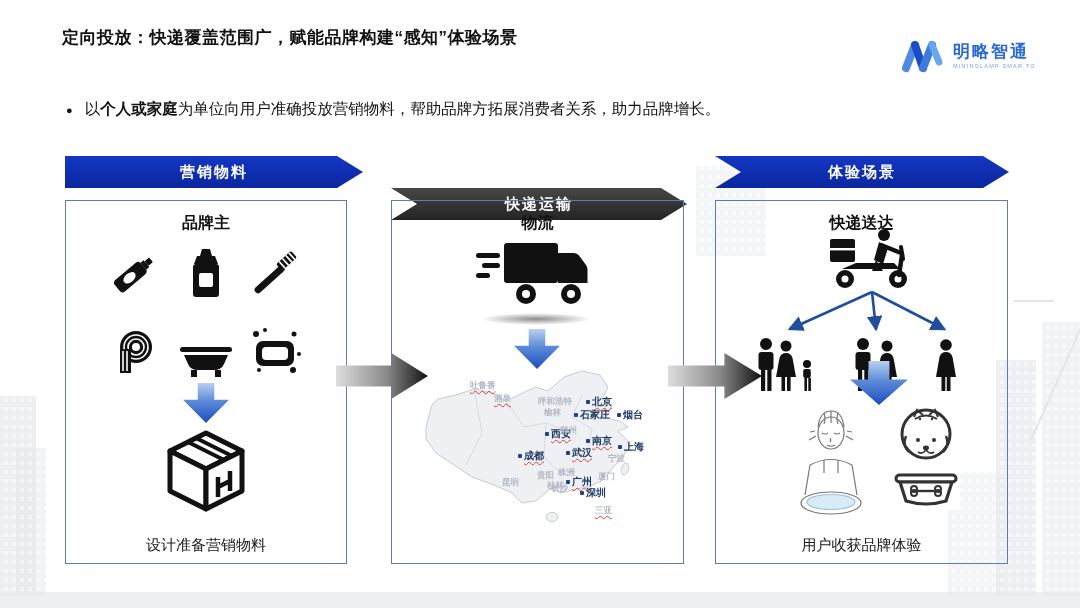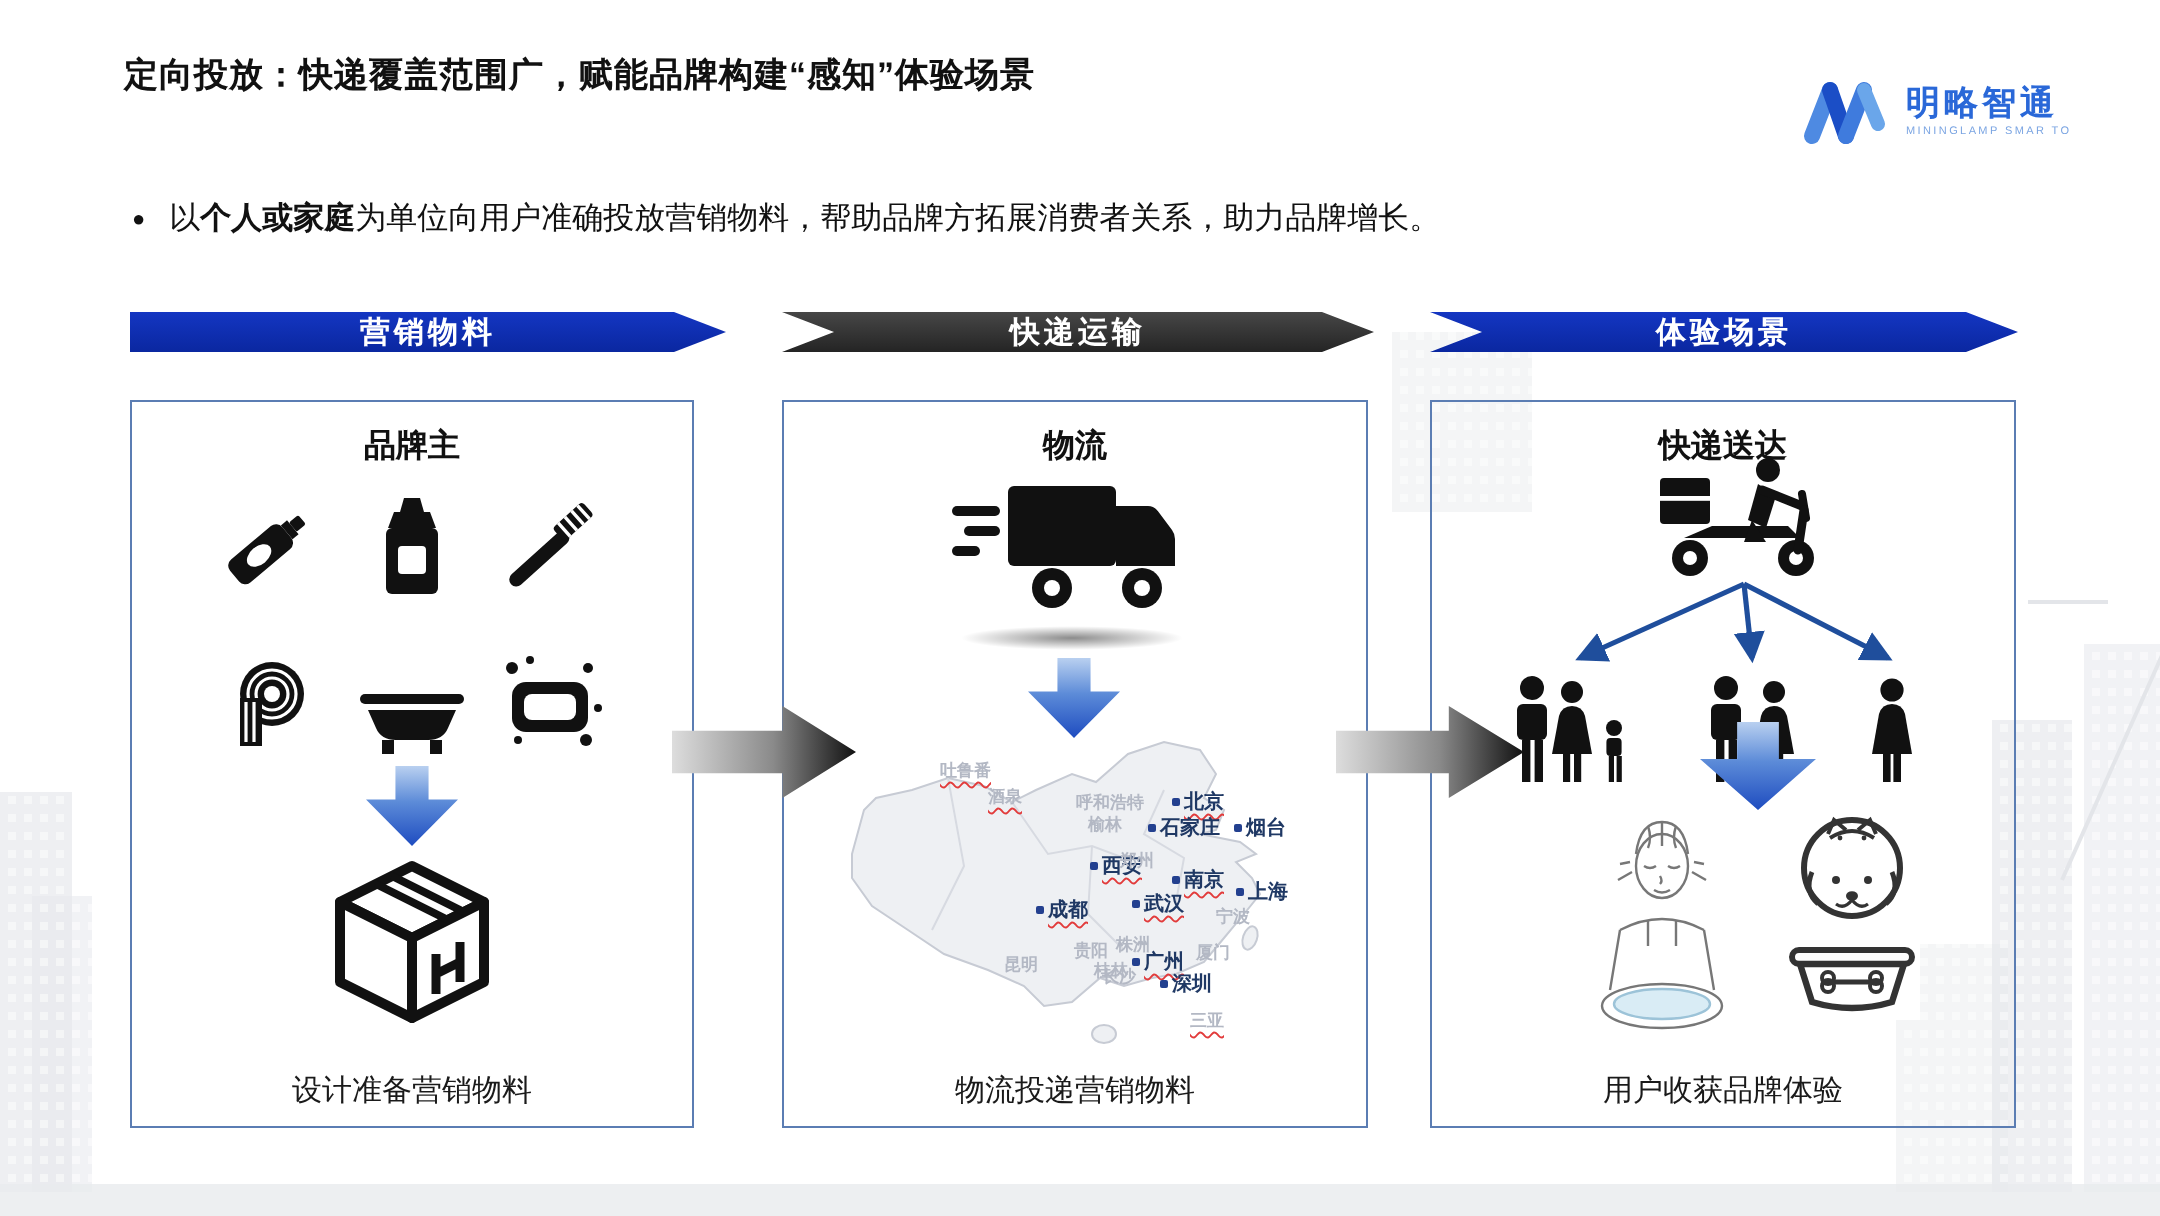--- a/index.html
+++ b/index.html
@@ -14,24 +14,24 @@
   
   .title{position:absolute;left:62px;top:26px;font-size:17px;font-weight:bold;letter-spacing:.5px;z-index:2;}
   .logo{position:absolute;left:900px;top:20px;display:flex;align-items:center;gap:7px;z-index:2;margin-top:16px;}
   .logo-text{display:flex;flex-direction:column;line-height:1.1;}
   .logo-name{font-size:17px;font-weight:bold;color:#2a68d8;letter-spacing:2px;}
   .logo-tag{font-size:5.5px;color:#7aa4e2;letter-spacing:1.2px;margin-top:2px;}
   .bullet-row{position:absolute;left:66px;top:99px;display:flex;align-items:center;gap:12px;font-size:15.5px;z-index:2;}
   .bullet-dot{font-size:11px;}
   .bold{font-weight:bold;}
   
-  .banner{position:absolute;top:156px;height:20px;color:#fff;font-weight:bold;font-size:15px;
+  .banner{position:absolute;top:156px;height:32px;color:#fff;font-weight:bold;font-size:15px;
           display:flex;align-items:center;justify-content:center;letter-spacing:2px;z-index:2;}
   .banner.blue{background:linear-gradient(180deg,#1436c2,#0a27a0);}
-  .banner.dark{background:linear-gradient(180deg,#474747,#242424);}
+  .banner.dark{background:linear-gradient(180deg,#474747,#242424);margin-top:32px;}
   .flat-left{clip-path:polygon(0 0,calc(100% - 26px) 0,100% 50%,calc(100% - 26px) 100%,0 100%);}
   .notch-left{clip-path:polygon(0 0,calc(100% - 26px) 0,100% 50%,calc(100% - 26px) 100%,0 100%,26px 50%);}
   
   .stage-box{position:absolute;top:200px;height:362px;border:1.5px solid #5b7db3;background:transparent;z-index:2;}
   .box-title{position:absolute;top:12px;left:0;right:0;text-align:center;font-size:16px;font-weight:bold;}
   .caption{position:absolute;bottom:8px;left:0;right:0;text-align:center;font-size:15px;color:#1a1a1a;}
   .down-arrow{position:absolute;width:46px;height:40px;
       background:linear-gradient(180deg,#b9d0f0 0%,#5c8bd8 45%,#1e4cc0 100%);
       clip-path:polygon(32% 0,68% 0,68% 42%,100% 42%,50% 100%,0 42%,32% 42%);}
   .down-arrow.big{width:58px;height:44px;}
@@ -220,21 +220,20 @@
       <div class="city minor" style="left:212px;top:89px;">宁波</div>
       <div class="city minor" style="left:155px;top:94px;margin-top:25px;">长沙</div>
       <div class="city minor" style="left:162px;top:103px;">株洲</div>
       <div class="city minor" style="left:141px;top:106px;">贵阳</div>
       <div class="city minor" style="left:151px;top:116px;">桂林</div>
       <div class="city minor" style="left:106px;top:113px;">昆明</div>
       <div class="city minor" style="left:202px;top:107px;">厦门</div>
       <div class="city minor wavy" style="left:151px;top:141px;margin-left:48px;">三亚</div>
     </div>
 
-    <div class="caption">物流投递营销物料</div>
   </div>
 
   <div class="stage-box" style="left:715px;width:291px;">
     <div class="box-title">快递送达</div>
 
     <div style="position:absolute;left:112px;top:26px;">
       <svg width="88" height="62" viewBox="0 0 88 62" fill="#111">
         <rect x="2" y="12" width="25" height="23" rx="2"></rect>
         <rect x="2" y="21" width="25" height="2.4" fill="#fff"></rect>
         <circle cx="17" cy="52" r="9"></circle>

